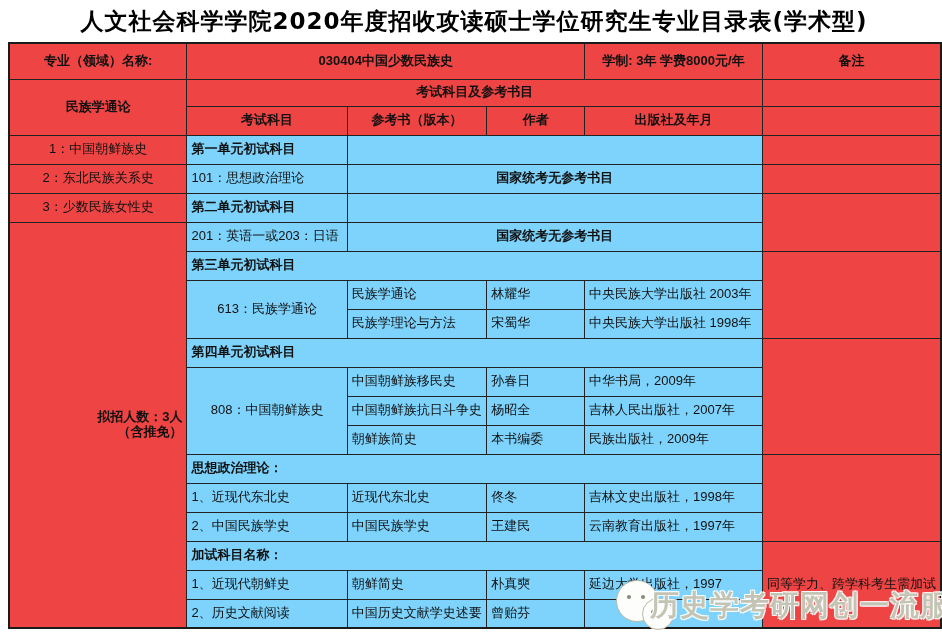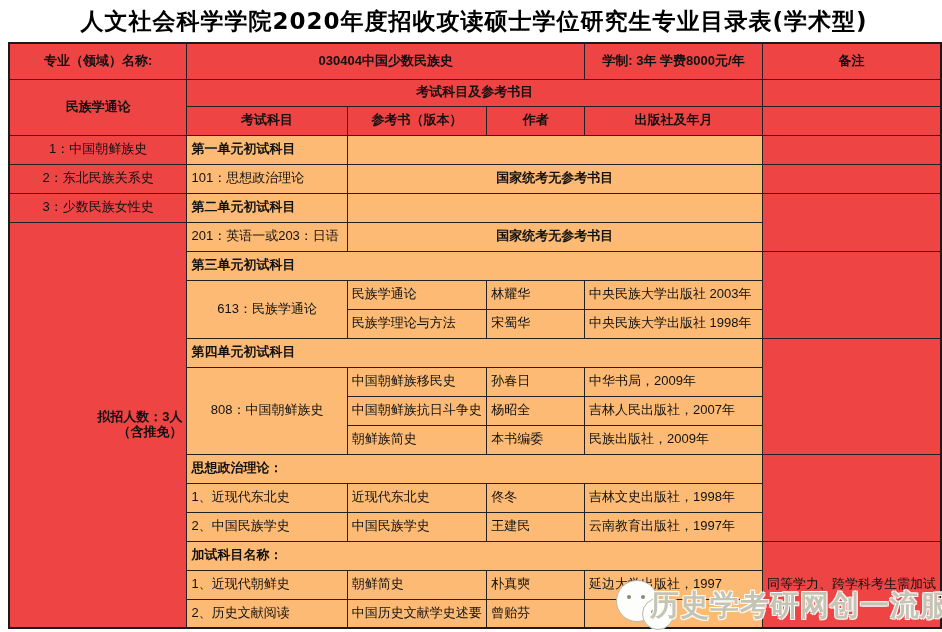--- a/index.html
+++ b/index.html
@@ -15,21 +15,21 @@
   }
   table.catalog{
     position:absolute;left:8px;top:42px;border-collapse:collapse;table-layout:fixed;
     border:2.5px solid #1b1b1b;
   }
   table.catalog td{
     border:1.5px solid #222;font-size:13px;line-height:1.15;
     padding:1px 4px;vertical-align:middle;overflow:hidden;white-space:nowrap;
   }
   td.green{background:#ef4444;}
-  td.salmon{background:#fdba74;}
+  td.salmon{background:#7dd3fc;}
   td.c{text-align:center;}
   td.l{text-align:left;padding-left:6px;}
   td.b{font-weight:bold;}
   tr.h36{height:36px;} tr.h27{height:27px;} tr.h29{height:29px;}
   td.enroll{font-size:19px;font-weight:bold;text-align:right;line-height:1.7;}
   td.remark-note{font-size:12px;text-align:left;white-space:normal;line-height:1.3;padding:1px 3px;}
   .watermark{
     position:absolute;left:598px;top:580px;width:344px;height:52px;
     pointer-events:none;z-index:5;
   }

